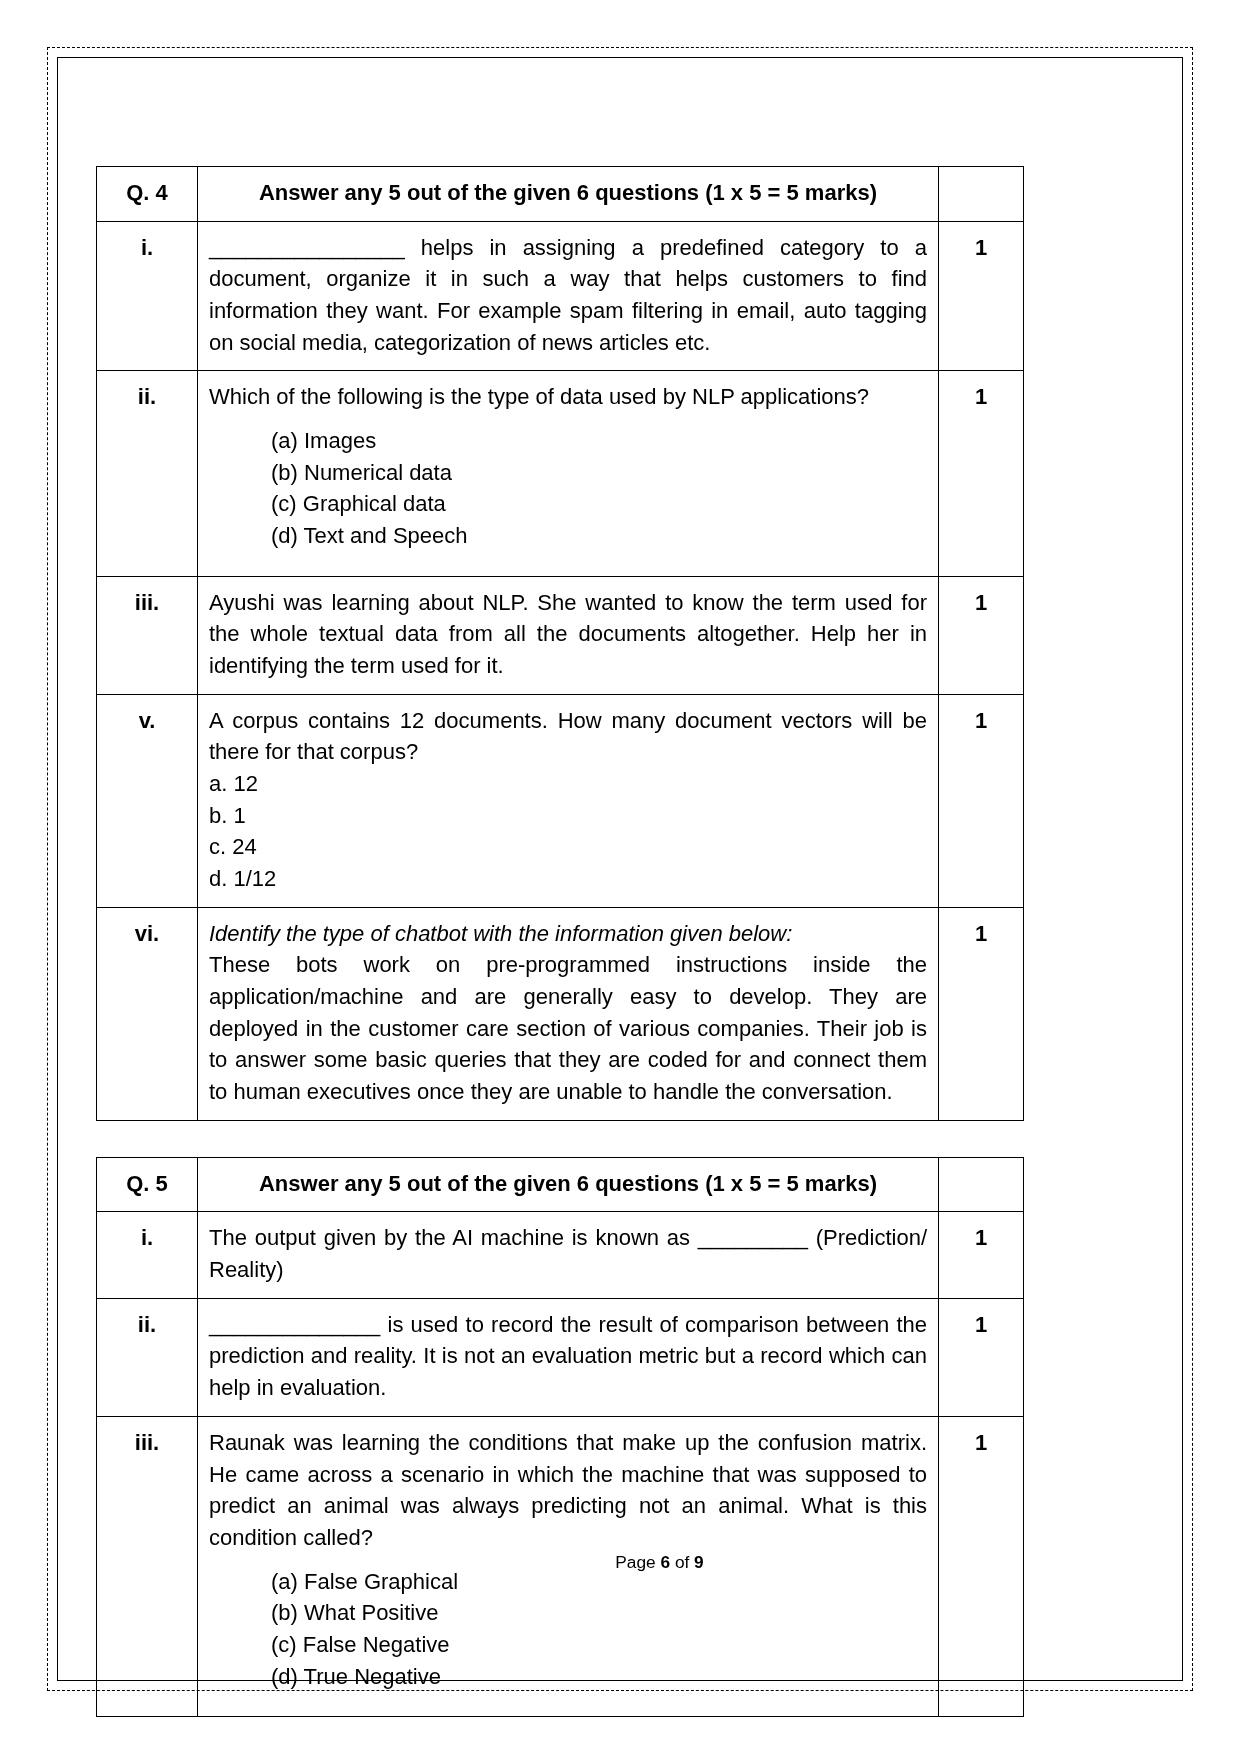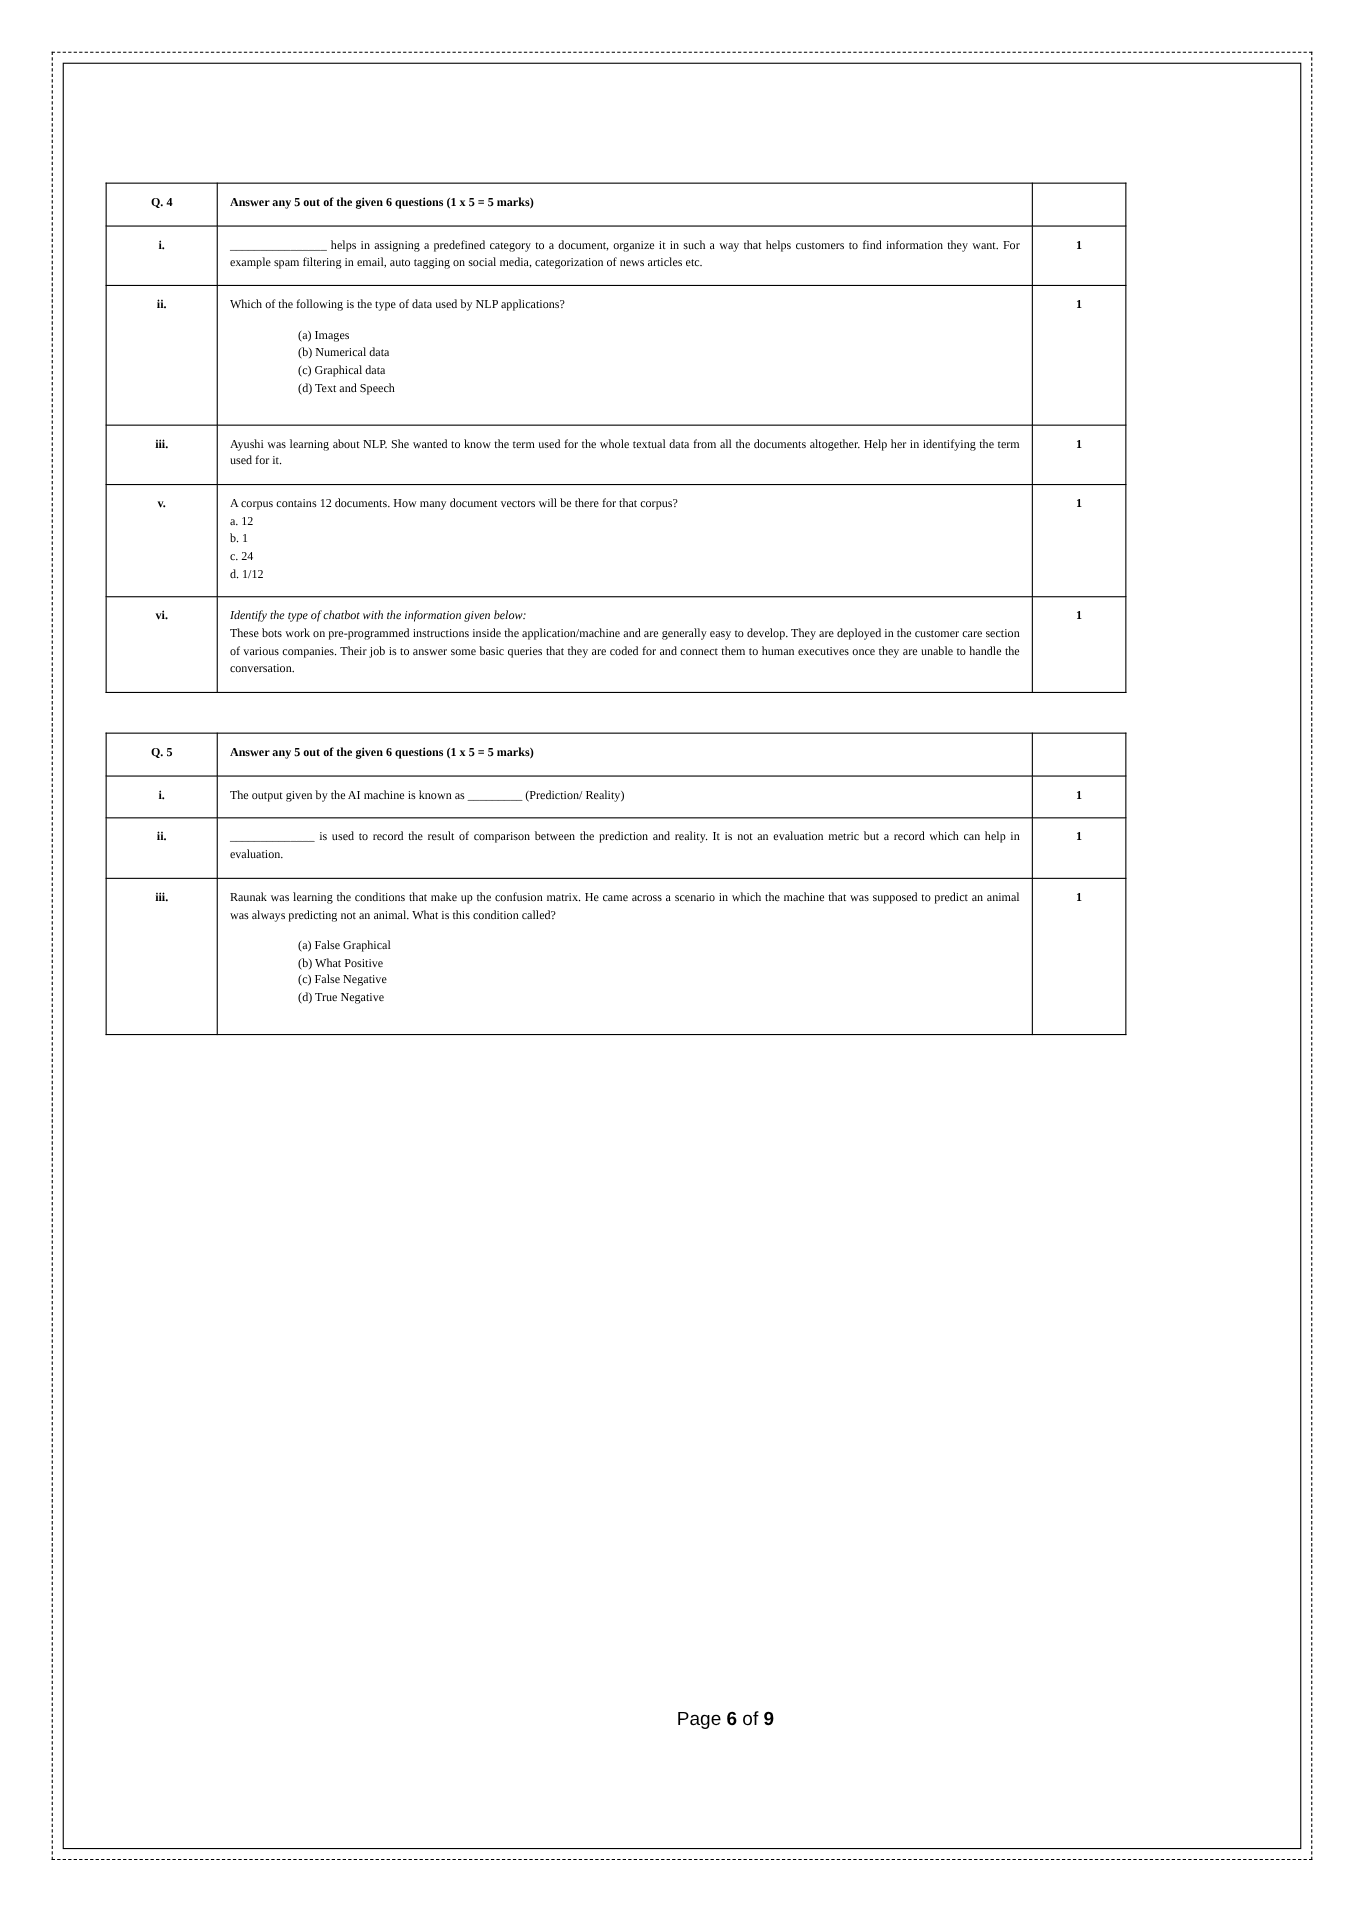--- a/index.html
+++ b/index.html
@@ -40,43 +40,42 @@
   }
   table.qtable {
     border-collapse: collapse;
     width: 928px;
     table-layout: fixed;
   }
   table.qtable td {
     border: 1px solid #000;
     vertical-align: top;
     padding: 10px 11px 12px 11px;
-    font-size: 11px;
+    font-size: 22px;
     line-height: 1.44;
-    font-family: Liberation Serif, serif;
   }
   td.num {
     width: 78px;
     text-align: center;
     font-weight: bold;
     padding-left: 4px;
     padding-right: 4px;
   }
   td.marks {
     width: 62px;
     text-align: center;
     font-weight: bold;
   }
   td.body {
     text-align: justify;
     text-justify: inter-word;
   }
   td.header-body {
     font-weight: bold;
-    text-align: left;
+    text-align: center;
   }
   .opts {
     margin: 12px;
     padding: 0 0 0 50px;
     list-style: none;
   }
   .opts li {
     margin: 0;
     padding: 0;
   }

